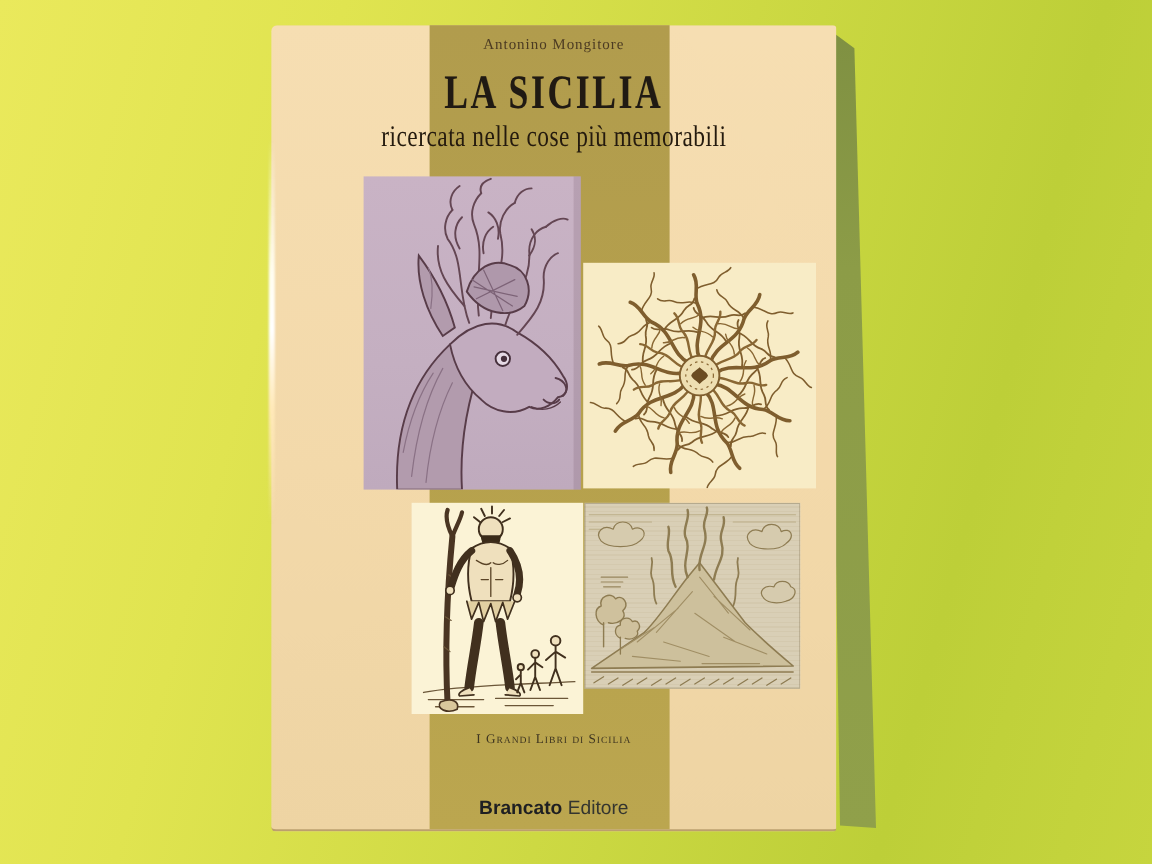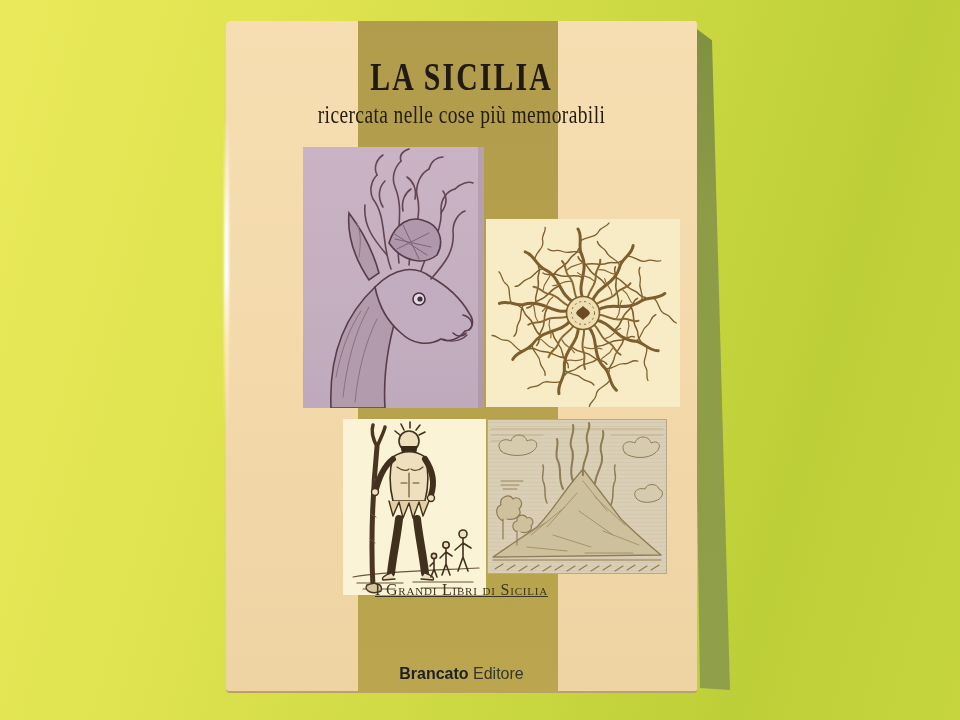--- a/index.html
+++ b/index.html
@@ -36,23 +36,22 @@
   .title{
     top:34px;font-size:40px;line-height:44px;font-weight:700;margin:0;
     letter-spacing:3px;color:#201a13;transform:scaleX(.74);transform-origin:50% 50%;
     text-shadow:.4px .4px 0 rgba(40,30,20,.35);
   }
   .subtitle{
     top:80px;font-size:25px;line-height:28px;letter-spacing:.5px;color:#241a0e;
     transform:scaleX(.78);transform-origin:50% 50%;
   }
   .series{
-    top:560px;font-size:16px;letter-spacing:.8px;color:#3d3420;
+    top:589px;font-size:11px;letter-spacing:.8px;color:#3d3420;
     font-variant:small-caps;
-    text-decoration:underline;
   }
   .publisher{
     top:644px;font-size:16px;font-family:"Liberation Sans",sans-serif;color:#34352f;
   }
   .publisher .pub-bold{font-weight:700;color:#1e1f22;}
   .panel{position:absolute;overflow:hidden;}
   .panel svg{display:block;width:100%;height:100%;}
   .panel-deer{
     left:77px;top:126px;width:181px;height:261px;
     background:linear-gradient(180deg,#c9b3c5 0%,#c4afc1 60%,#bfaabd 100%);
@@ -70,20 +69,21 @@
 <body>
 
 <div class="scene">
 
   <div class="book-shadow"></div>
 
   <div class="book">
     <div class="band"></div>
     <div class="spine-highlight"></div>
 
+    <div class="cover-text author">Antonino Mongitore</div>
     <h1 class="cover-text title">LA SICILIA</h1>
     <div class="cover-text subtitle">ricercata nelle cose più memorabili</div>
 
     <div class="panel panel-deer">
       <svg viewBox="0 0 181 261">
         <g fill="none" stroke="#644653" stroke-width="1.6" stroke-linecap="round">
           <path d="M28 261 C26 215 38 172 72 140 L98 155 C84 195 80 228 82 261 Z" fill="#b29bad" stroke="#583c49"></path>
           <path d="M40 250 C44 215 52 185 66 160 M52 255 C55 225 62 196 74 172 M33 230 C38 204 46 182 58 164" stroke="#8a7185" stroke-width="1"></path>
           <path d="M72 140 C92 120 112 118 128 130 C146 140 158 152 166 166 C172 174 170 183 162 184 C156 192 146 196 138 192 C124 200 108 196 98 186 C86 176 76 160 72 140 Z" fill="#c2acbf" stroke="#583c49"></path>
           <path d="M160 168 C168 170 172 178 166 183 M150 186 C154 190 160 190 163 186" stroke="#583c49"></path>

